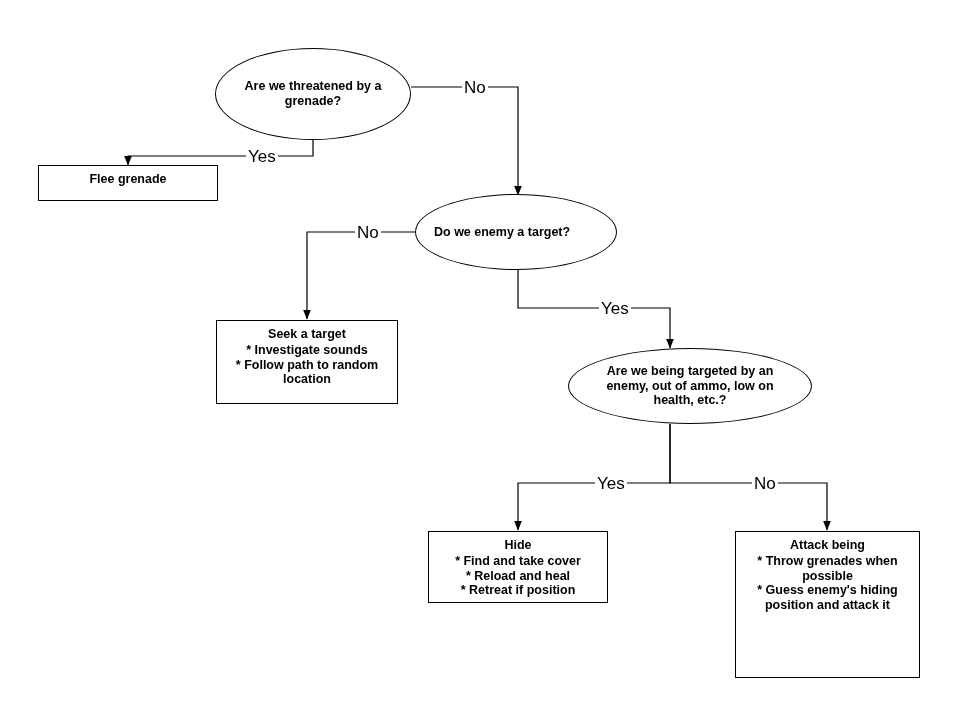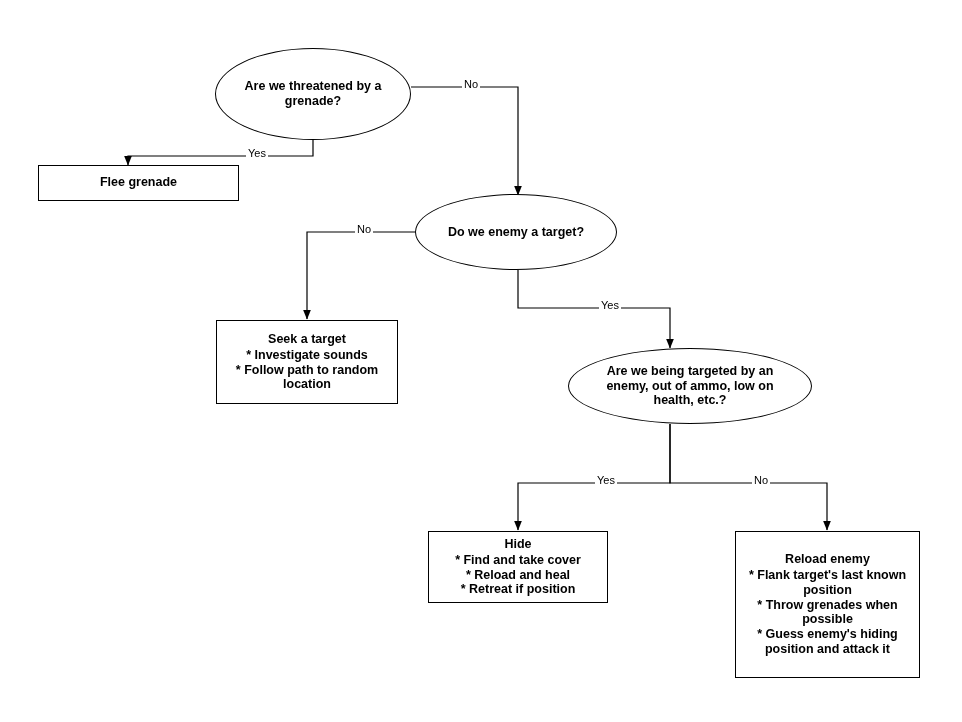--- a/index.html
+++ b/index.html
@@ -22,21 +22,20 @@
     left: 0;
     top: 0;
     width: 962px;
     height: 722px;
   }
   .node {
     position: absolute;
     box-sizing: border-box;
     display: flex;
     align-items: center;
-    justify-content: center;
     text-align: center;
     color: #000000;
     line-height: 1.18;
   }
   .node.ellipse {
     border: 1px solid #000000;
     border-radius: 50%;
     background: #ffffff;
     font-size: 12.5px;
     font-weight: bold;
@@ -51,21 +50,21 @@
   }
   .box-title {
     font-weight: bold;
     margin-bottom: 1px;
   }
   .box-line {
     font-weight: bold;
   }
   .edge-label {
     position: absolute;
-    font-size: 11px;
+    font-size: 17px;
     color: #000000;
     background: #ffffff;
     padding: 0 2px;
     white-space: nowrap;
   }
 </style>
 </head>
 <body>
 
 <div id="canvas">
@@ -96,21 +95,21 @@
   <div class="edge-label" style="left:246px; top:147px;">Yes</div>
   <div class="edge-label" style="left:355px; top:223px;">No</div>
   <div class="edge-label" style="left:599px; top:299px;">Yes</div>
   <div class="edge-label" style="left:595px; top:474px;">Yes</div>
   <div class="edge-label" style="left:752px; top:474px;">No</div>
 
   <div class="node ellipse" style="left:215px; top:48px; width:196px; height:92px;">
     <span>Are we threatened by a grenade?</span>
   </div>
 
-  <div class="node box" style="left:38px; top:165px; width:201px; height:36px;">
+  <div class="node box" style="left:38px; top:165px; width:180px; height:36px;">
     <span class="box-title">Flee grenade</span>
   </div>
 
   <div class="node ellipse" style="left:415px; top:194px; width:202px; height:76px;">
     <span>Do we enemy a target?</span>
   </div>
 
   <div class="node box" style="left:216px; top:320px; width:182px; height:84px;">
     <span class="box-title">Seek a target</span>
     <span class="box-line">* Investigate sounds</span>
@@ -122,19 +121,18 @@
   </div>
 
   <div class="node box" style="left:428px; top:531px; width:180px; height:72px;">
     <span class="box-title">Hide</span>
     <span class="box-line">* Find and take cover</span>
     <span class="box-line">* Reload and heal</span>
     <span class="box-line">* Retreat if position</span>
   </div>
 
   <div class="node box" style="left:735px; top:531px; width:185px; height:147px;">
-    <span class="box-title">Reload enemy</span>
-    <span class="box-line">* Flank target's last known position</span>
+    <span class="box-title">Attack being</span>
     <span class="box-line">* Throw grenades when possible</span>
     <span class="box-line">* Guess enemy's hiding position and attack it</span>
   </div>
 
 </div>
 
 </body></html>

